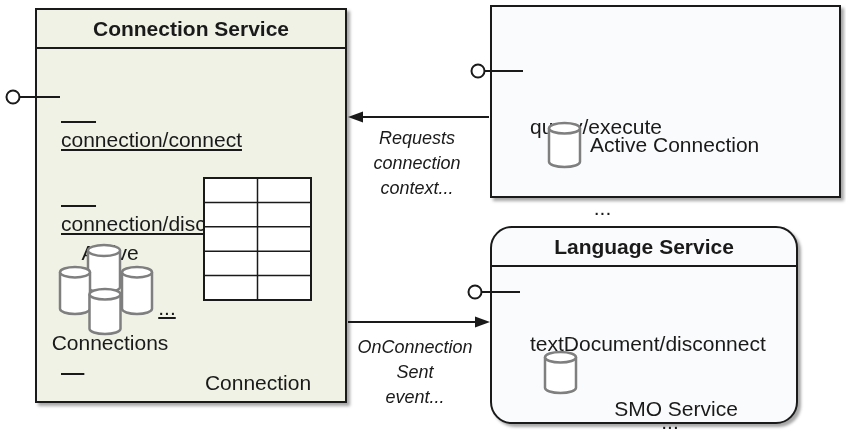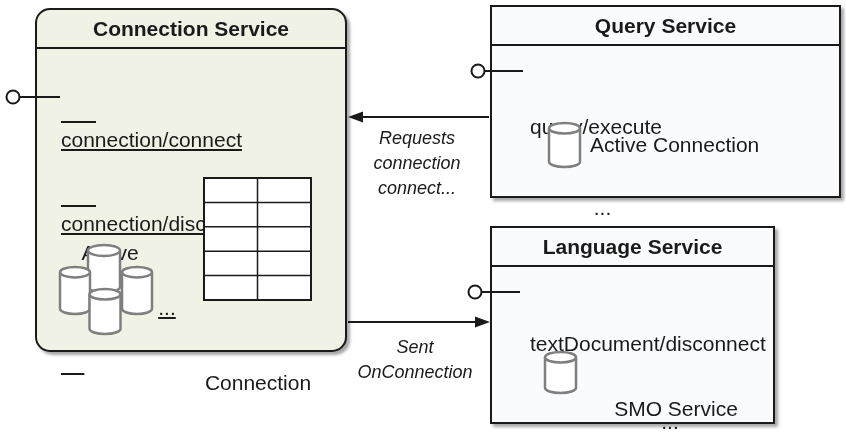--- a/index.html
+++ b/index.html
@@ -21,31 +21,31 @@
     height: 436px;
     background: #ffffff;
     overflow: hidden;
   }
   .service-box {
     position: absolute;
     border: 2px solid var(--border);
     box-shadow: 3px 3px 3px rgba(0,0,0,0.35);
   }
   .box-connection {
-    left: 35px; top: 8px; width: 312px; height: 344px;
+    left: 35px; top: 8px; width: 312px; height: 395px;
     background: var(--connection-box-fill);
-    border-radius: 15px;
   }
   .box-query {
     left: 490px; top: 5px; width: 351px; height: 193px;
     background: var(--service-box-fill);
   }
   .box-language {
-    left: 490px; top: 226px; width: 285px; height: 198px;
+    left: 490px; top: 226px; width: 308px; height: 198px;
     background: var(--service-box-fill);
+    border-radius: 22px;
   }
   .box-header {
     position: absolute;
     left: 0; top: 0; right: 0;
     height: 39px;
     border-bottom: 2px solid var(--border);
     display: flex;
     align-items: center;
     justify-content: center;
     font-weight: bold;
@@ -78,31 +78,31 @@
     <div class="box-header">Connection Service</div>
 
     <div class="abs txt endpoints" style="left:24px; top:60px; width:212px;text-decoration:underline;">
       <span style="display:block">connection/connect</span>
       <span style="display:block">connection/disconnect</span>
       <span class="dots">...</span>
     </div>
 
     <div class="abs txt center-block" style="left:0; top:168px; width:146px; line-height:30px;">
       <span style="display:block">Active</span>
+      <span style="display:block">Connections</span>
     </div>
 
     <div class="abs txt center-block" style="left:146px; top:295px; width:150px; line-height:31px;">
       <span style="display:block">Connection</span>
       
       
     </div>
   </div>
 
   <div class="service-box box-query">
-    <div class="box-header">Query Service</div>
 
     <div class="abs txt endpoints" style="left:38px; top:52px; width:145px; line-height:27px;">
       <span style="display:block">query/execute</span>
       <span class="dots">...</span>
     </div>
 
     <div class="abs txt" style="left:98px; top:124px;">Active Connection</div>
   </div>
 
   <div class="service-box box-language">
@@ -115,26 +115,27 @@
 
     <div class="abs txt center-block" style="left:84px; top:106px; width:200px; line-height:30px;">
       <span style="display:block">SMO Service</span>
       
     </div>
   </div>
 
   <div class="arrow-label" style="left:352px; top:126px; width:130px;">
     <span style="display:block">Requests</span>
     <span style="display:block">connection</span>
-    <span style="display:block">connect...</span>
+    <span style="display:block">context...</span>
   </div>
 
   <div class="arrow-label" style="left:350px; top:335px; width:130px;">
+    <span style="display:block">OnConnection</span>
     <span style="display:block">Sent</span>
-    <span style="display:block">OnConnection</span>
+    <span style="display:block">event...</span>
   </div>
 
   <svg class="overlay" width="846" height="436" viewBox="0 0 846 436">
 
     <g>
       <line x1="20" y1="97" x2="60" y2="97" stroke="#1a1a1a" stroke-width="2"></line>
       <circle cx="13" cy="97" r="6.5" fill="#ffffff" stroke="#1a1a1a" stroke-width="2"></circle>
     </g>
 
     <g>

